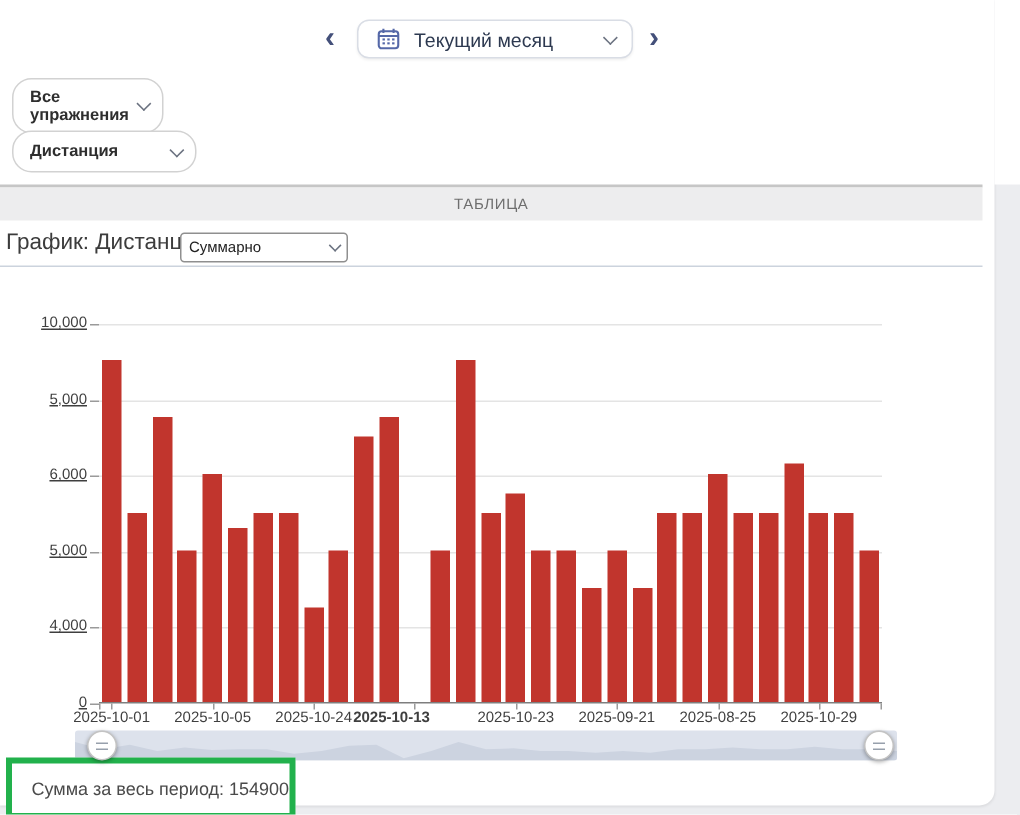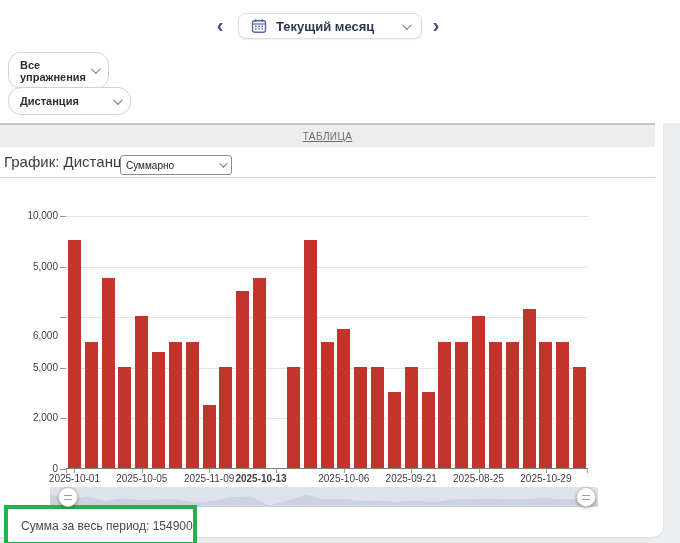--- a/index.html
+++ b/index.html
@@ -26,42 +26,42 @@
     cursor:pointer; z-index:2;
   }
   .pnav-prev { left:210px; }
   .pnav-next { left:426px; }
   .date-select {
     position:absolute; left:238px; top:13px; width:184px; height:26px;
     background:#fff; border:1px solid #d9dde5; border-radius:8px;
     box-shadow:0 1px 2px rgba(0,0,0,.07);
     display:flex; align-items:center; padding:0 12px; gap:9px; z-index:2; cursor:pointer;
   }
-  .date-select .label { font-size:13px; font-weight:700; color:#2d3950; flex:1; }
+  .date-select .label { font-size:13px; font-weight:400; color:#2d3950; flex:1; }
   .chev {
     width:7px; height:7px; border-right:1.6px solid #6b7280; border-bottom:1.6px solid #6b7280;
     transform:rotate(45deg) translateY(-2px); flex:none;
   }
   
   .pill-select {
     position:absolute; background:#fff; border:1px solid #d2d2d2; border-radius:13px;
     display:flex; align-items:center; justify-content:space-between;
     padding:0 10px 0 11px; cursor:pointer; z-index:2;
   }
   .pill-select .label { font-size:11px; font-weight:700; color:#2e2e2e; }
   .sel-exercise { left:8px; top:52px;  width:101px; height:37px; }
   .sel-metric   { left:8px; top:87px;  width:123px; height:28px; }
 
   
   .tabbar {
     position:absolute; left:0; top:123px; width:655px; height:24px;
     border-top:2px solid #c6c6c6; display:flex; z-index:2;
   }
   .tab { flex:1; display:flex; align-items:center; justify-content:center;
-         font-size:10px; letter-spacing:.4px; cursor:pointer;text-decoration:underline; }
+         font-size:10px; letter-spacing:.4px; cursor:pointer; }
   .tab-table { background:#ededee; color:#6e6e6e; }
   .tab-chart { background:#9b9b9b; color:#fff; font-weight:700; }
 
   
   .chart-header-label { position:absolute; left:4px; top:153px; font-size:15px; color:#3c3c3c; z-index:2; }
   .mode-select {
     position:absolute; left:120px; top:155px; width:112px; height:20px;
     background:#fff; border:1px solid #8f8f8f; border-radius:3px;
     display:flex; align-items:center; justify-content:space-between;
     padding:0 6px 0 5px; cursor:pointer; z-index:2;
@@ -69,21 +69,21 @@
   .mode-select .label { font-size:10px; color:#222; }
   .mode-select .chev { width:6px; height:6px; }
   .header-divider { position:absolute; left:0; top:177px; width:655px; height:1px; background:#ccd3dd; z-index:1; }
 
   
   .chart { position:absolute; left:0; top:180px; width:655px; height:327px; z-index:1; }
   .plot  { position:absolute; left:66px; top:36px; width:522px; height:253px;
            border-bottom:1px solid #7e7e7e; }
   .gridline { position:absolute; left:0; width:522px; height:1px; background:#e4e4e4; }
   .bar { position:absolute; bottom:0; }
-  .ylabel { position:absolute; left:0; width:58px; text-align:right; font-size:10px; color:#3f3f3f; }
+  .ylabel { position:absolute; left:0; width:58px; text-align:right; font-size:10px; color:#3f3f3f;text-decoration:underline; }
   .ytick  { position:absolute; left:60px; width:6px; height:1px; background:#9a9a9a; }
   .xlabel { position:absolute; width:70px; text-align:center; font-size:10px; color:#3f3f3f; top:293px; }
   .xtick  { position:absolute; width:1px; height:4px; background:#9a9a9a; top:289px; }
 
   
   .nav-band {
     position:absolute; left:50px; top:487px; width:548px; height:20px;
     background:#dde2ec; border-radius:2px; z-index:2; cursor:grab; overflow:hidden;
   }
   .nav-handle {
@@ -147,25 +147,25 @@
 <div class="mode-select">
   <span class="label">Суммарно</span>
   <span class="chev"></span>
 </div>
 <div class="header-divider"></div>
 
 <div class="chart">
   <div id="yaxis">
       <div class="ylabel" style="top: 283px;">0</div>
       <div class="ytick" style="top: 289px;"></div>
-      <div class="ylabel" style="top: 232.4px;">2,000</div>
+      <div class="ylabel" style="top: 232.4px;">4,000</div>
       <div class="ytick" style="top: 238.4px;"></div>
       <div class="ylabel" style="top: 181.8px;">5,000</div>
       <div class="ytick" style="top: 187.8px;"></div>
-      <div class="ylabel" style="top: 131.2px; margin-top: 19px;">6,000</div>
+      <div class="ylabel" style="top: 131.2px;">6,000</div>
       <div class="ytick" style="top: 137.2px;"></div>
       <div class="ylabel" style="top: 80.6px;">5,000</div>
       <div class="ytick" style="top: 86.6px;"></div>
       <div class="ylabel" style="top: 30px;">10,000</div>
       <div class="ytick" style="top: 36px;"></div>
     </div>
   <div class="plot" id="plot">
       <div class="gridline" style="top: 202.4px;"></div>
       <div class="gridline" style="top: 151.8px;"></div>
       <div class="gridline" style="top: 101.2px;"></div>
@@ -201,25 +201,25 @@
       <div class="bar" style="left: 456.565px; width: 13px; height: 159.39px; background: rgb(193, 53, 45);"></div>
       <div class="bar" style="left: 473.403px; width: 13px; height: 126.5px; background: rgb(193, 53, 45);"></div>
       <div class="bar" style="left: 490.242px; width: 13px; height: 126.5px; background: rgb(193, 53, 45);"></div>
       <div class="bar" style="left: 507.081px; width: 13px; height: 101.2px; background: rgb(193, 53, 45);"></div>
     </div>
   <div id="xaxis">
       <div class="xlabel" style="left: 39.4194px;">2025-10-01</div>
       <div class="xtick" style="left: 74.4194px;"></div>
       <div class="xlabel" style="left: 106.774px;">2025-10-05</div>
       <div class="xtick" style="left: 141.774px;"></div>
-      <div class="xlabel" style="left: 174.129px;">2025-11-09</div>
+      <div class="xlabel" style="left: 174.129px;">2025-10-24</div>
       <div class="xtick" style="left: 209.129px;"></div>
       <div class="xlabel" style="left: 226px; font-weight: bold;">2025-10-13</div>
       <div class="xtick" style="left: 276.484px;"></div>
-      <div class="xlabel" style="left: 308.839px;">2025-10-06</div>
+      <div class="xlabel" style="left: 308.839px;">2025-10-23</div>
       <div class="xtick" style="left: 343.839px;"></div>
       <div class="xlabel" style="left: 376.194px;">2025-09-21</div>
       <div class="xtick" style="left: 411.194px;"></div>
       <div class="xlabel" style="left: 443.548px;">2025-08-25</div>
       <div class="xtick" style="left: 478.548px;"></div>
       <div class="xlabel" style="left: 510.903px;">2025-10-29</div>
       <div class="xtick" style="left: 545.903px;"></div>
       <div class="xtick" style="left: 66px;"></div>
       <div class="xtick" style="left: 587px;"></div>
     </div>

